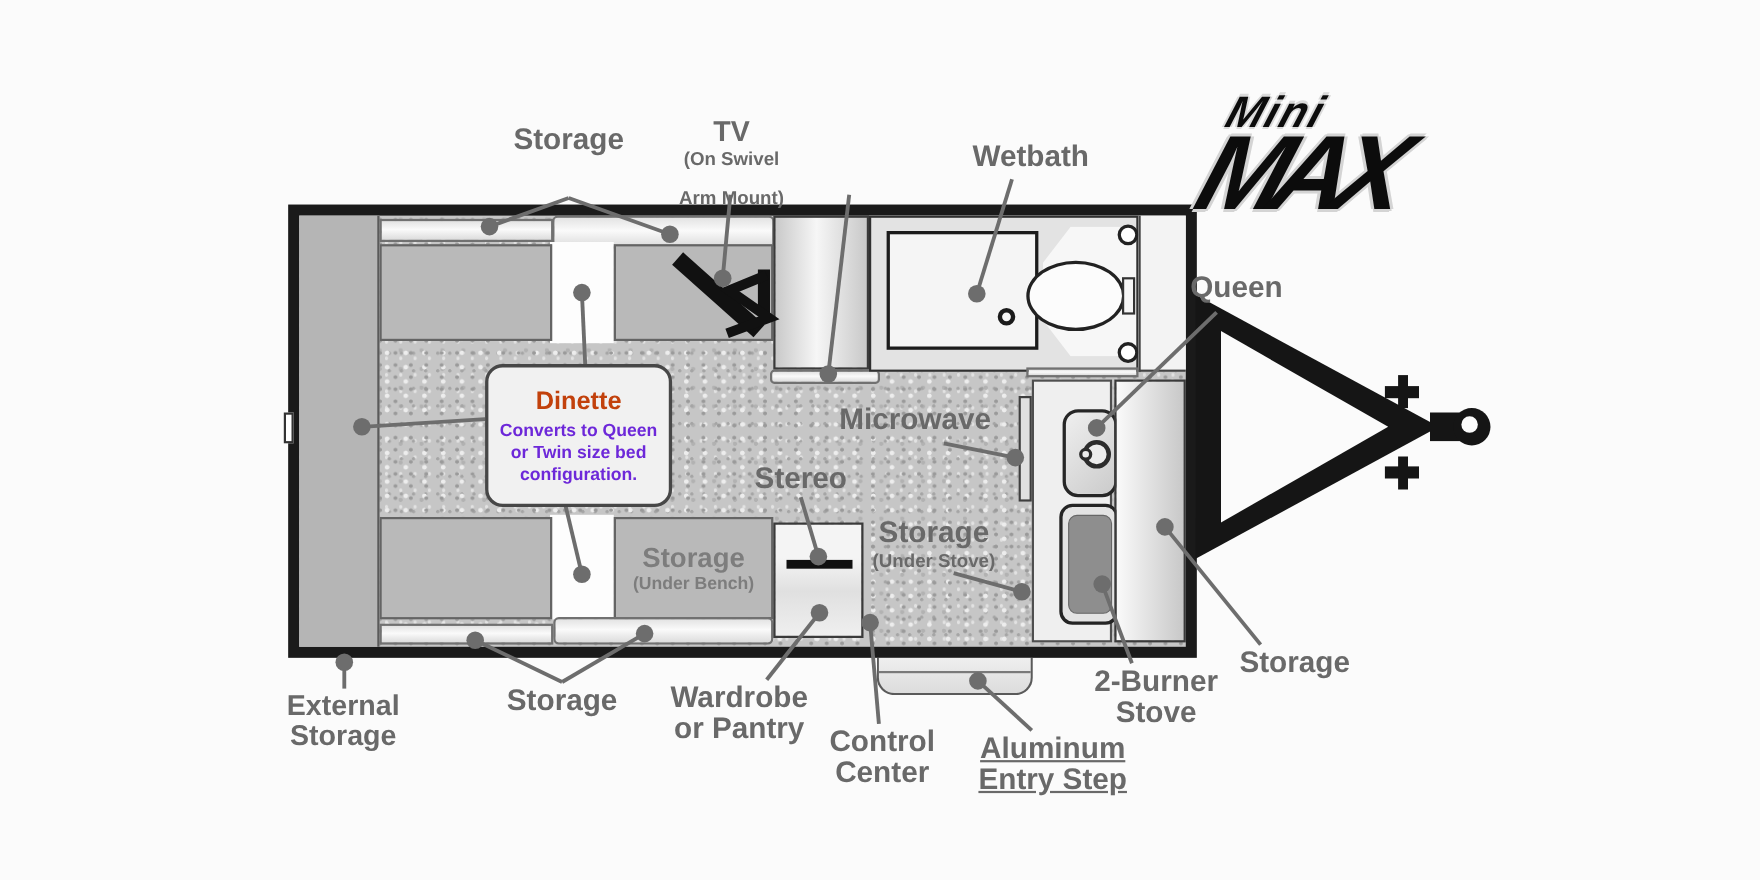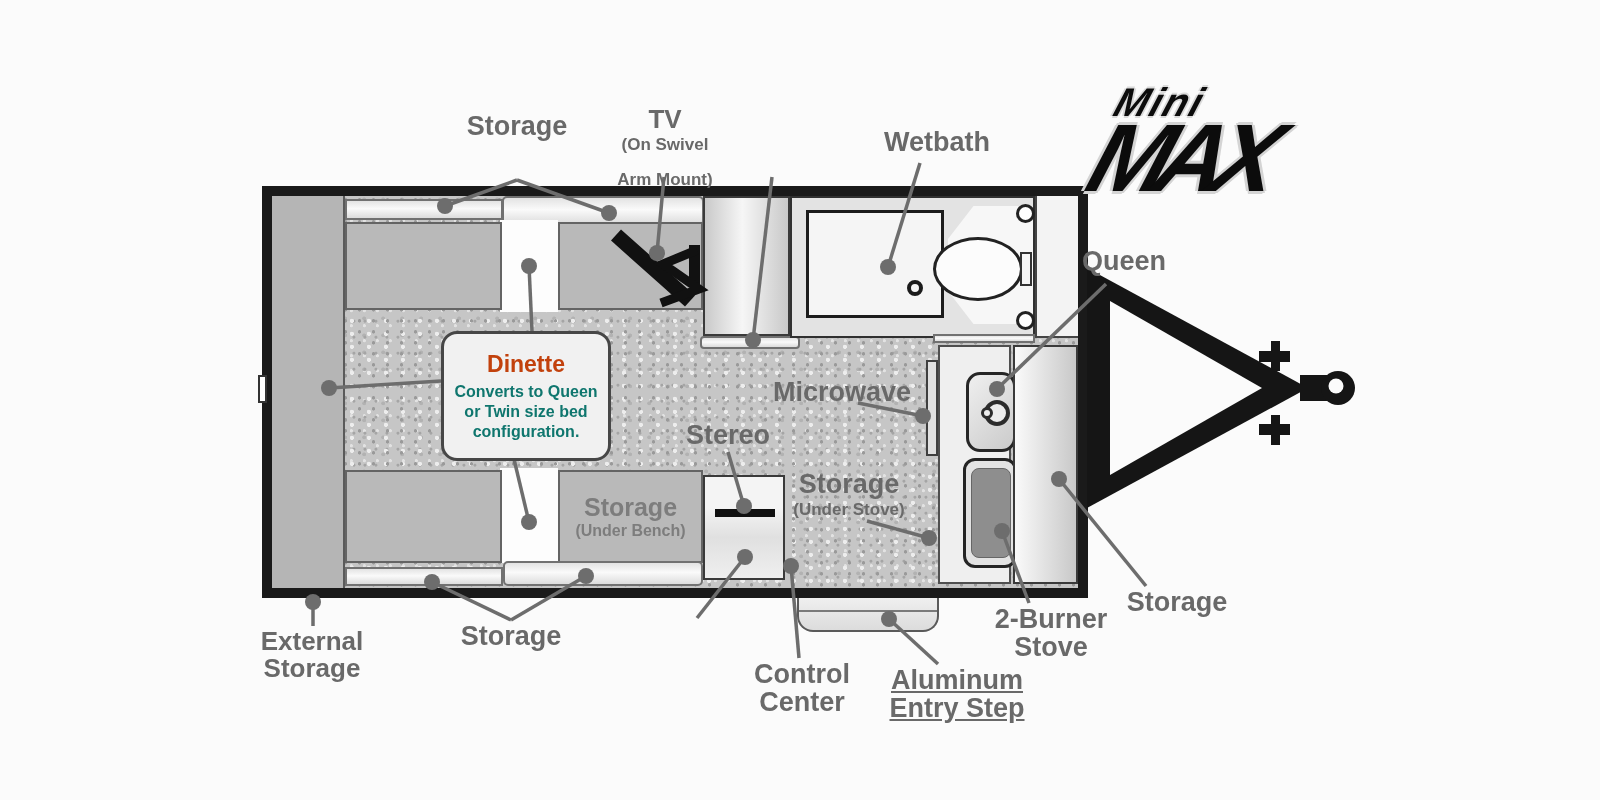--- a/index.html
+++ b/index.html
@@ -24,21 +24,21 @@
   
   .lbl{position:absolute;transform:translateX(-50%);text-align:center;color:#696969;
        font-weight:bold;line-height:1.04;white-space:nowrap;z-index:50;}
   .t1{font-size:27px;}
   .t2{font-size:17px;margin-top:3px;line-height:1.08;}
   .onplan{color:#7d7d7d;}
   #dinette-box{position:absolute;left:441px;top:331px;width:164px;height:124px;
        background:#f1f1f1;border:3px solid #474747;border-radius:16px;z-index:50;
        display:flex;flex-direction:column;align-items:center;justify-content:center;}
   #dinette-box .dt{font-size:23px;font-weight:bold;color:#c2410c;margin-bottom:4px;}
-  #dinette-box .dd{font-size:16px;font-weight:bold;color:#0f766e;line-height:1.25;}
+  #dinette-box .dd{font-size:16px;font-weight:bold;color:#6d28d9;line-height:1.25;}
   
   #logo{position:absolute;left:1040px;top:80px;width:280px;text-align:center;color:#0c0c0c;z-index:50;}
   #logo .mini{font-style:italic;font-weight:bold;font-size:40px;letter-spacing:2px;
        transform:skewX(-18deg);margin-left:-40px;
        text-shadow:2px 0 #dadada,-2px 0 #dadada,0 2px #dadada,0 -2px #dadada;}
   #logo .max{font-style:italic;font-weight:bold;font-size:96px;letter-spacing:-13px;line-height:.78;
        transform:skewX(-18deg);margin-top:-4px;
        text-shadow:3px 0 #d4d4d4,-3px 0 #d4d4d4,0 3px #d4d4d4,0 -3px #d4d4d4,2px 2px #d4d4d4,-2px -2px #d4d4d4;}
   #overlay{position:absolute;left:0;top:0;z-index:40;pointer-events:none;}
   #entry-step{position:absolute;left:797px;top:598px;width:138px;height:32px;
@@ -188,21 +188,21 @@
 
 
   <div class="lbl" style="left:937px;top:128px;">
     <div class="t1">Wetbath</div>
     </div>
 
   <div class="lbl" style="left:1124px;top:247px;">
     <div class="t1">Queen</div>
     </div>
 
-  <div class="lbl" style="left:832px;top:378px;margin-left:10px;">
+  <div class="lbl" style="left:832px;top:367px;">
     <div class="t1">Microwave</div>
     </div>
 
   <div class="lbl" style="left:728px;top:421px;">
     <div class="t1">Stereo</div>
     </div>
 
   <div class="lbl" style="left:849px;top:470px;">
     <div class="t1">Storage</div>
     <div class="t2">(Under Stove)</div>
@@ -217,20 +217,24 @@
 
   <div class="lbl" style="left:312px;top:628px;">
     <div class="t1" style="font-size:26px;">External</div>
     <div class="t1" style="font-size:26px;">Storage</div>
     </div>
 
   <div class="lbl" style="left:511px;top:622px;">
     <div class="t1">Storage</div>
     </div>
 
+  <div class="lbl" style="left:672px;top:620px;">
+    <div class="t1">Wardrobe</div>
+    <div class="t1">or Pantry</div>
+    </div>
 
   <div class="lbl" style="left:802px;top:660px;">
     <div class="t1">Control</div>
     <div class="t1">Center</div>
     </div>
 
   <div class="lbl" style="left:957px;top:666px;text-decoration:underline;">
     <div class="t1">Aluminum</div>
     <div class="t1">Entry Step</div>
     </div>

